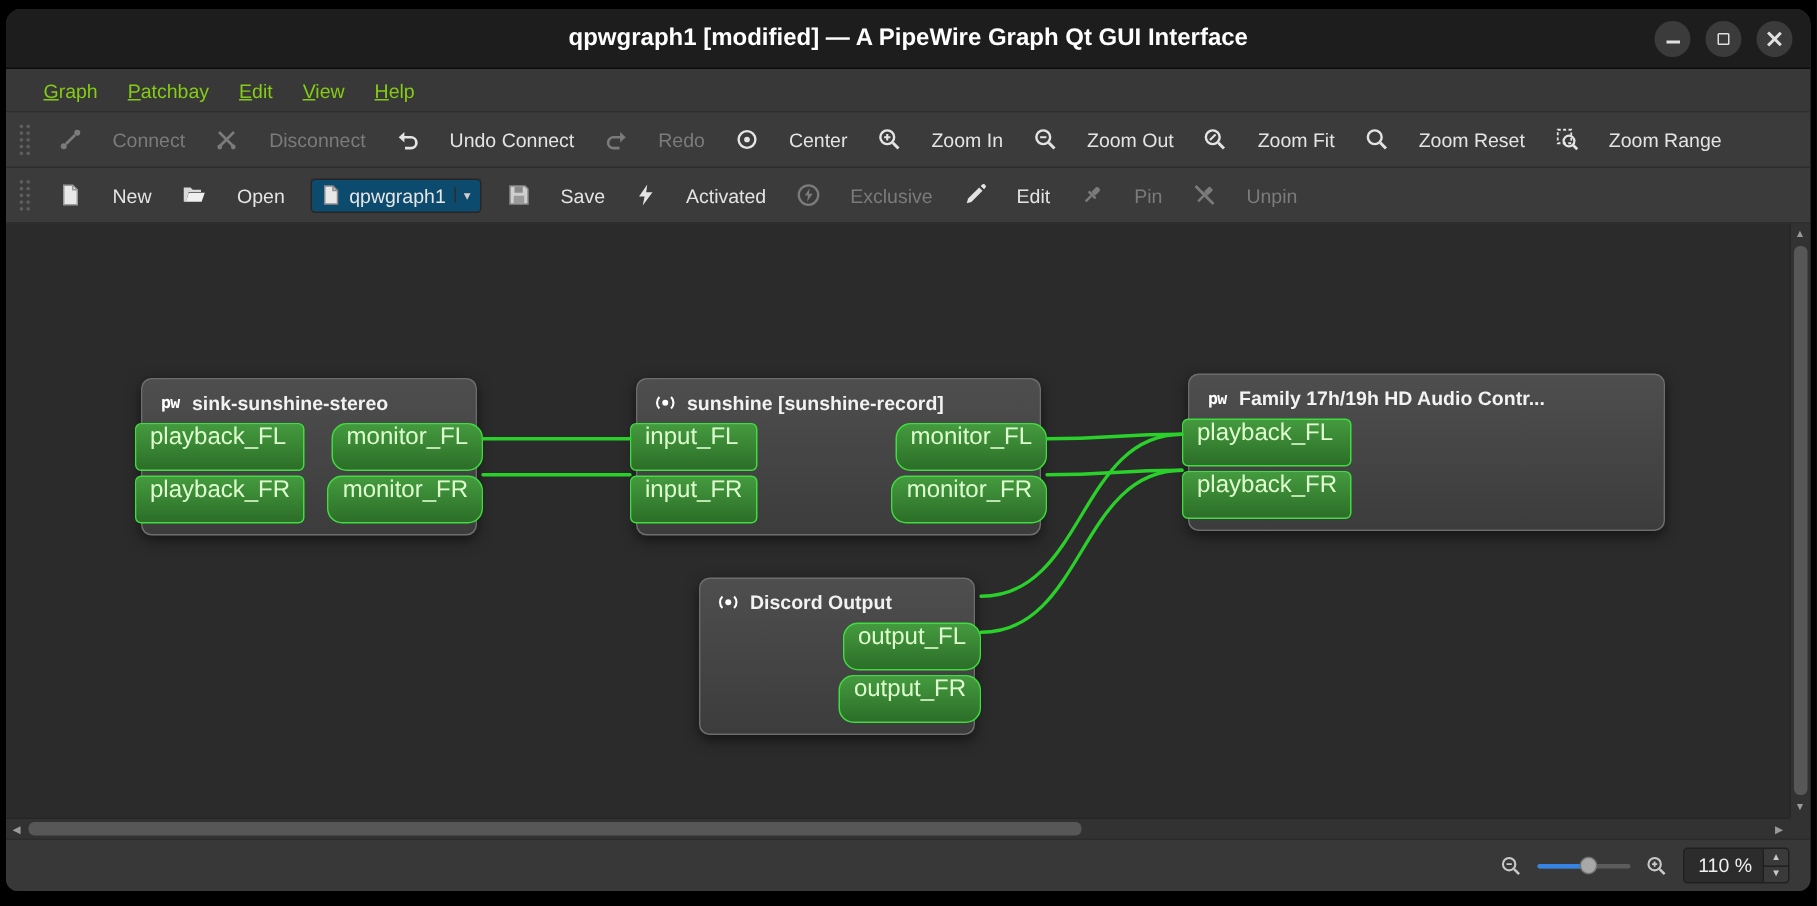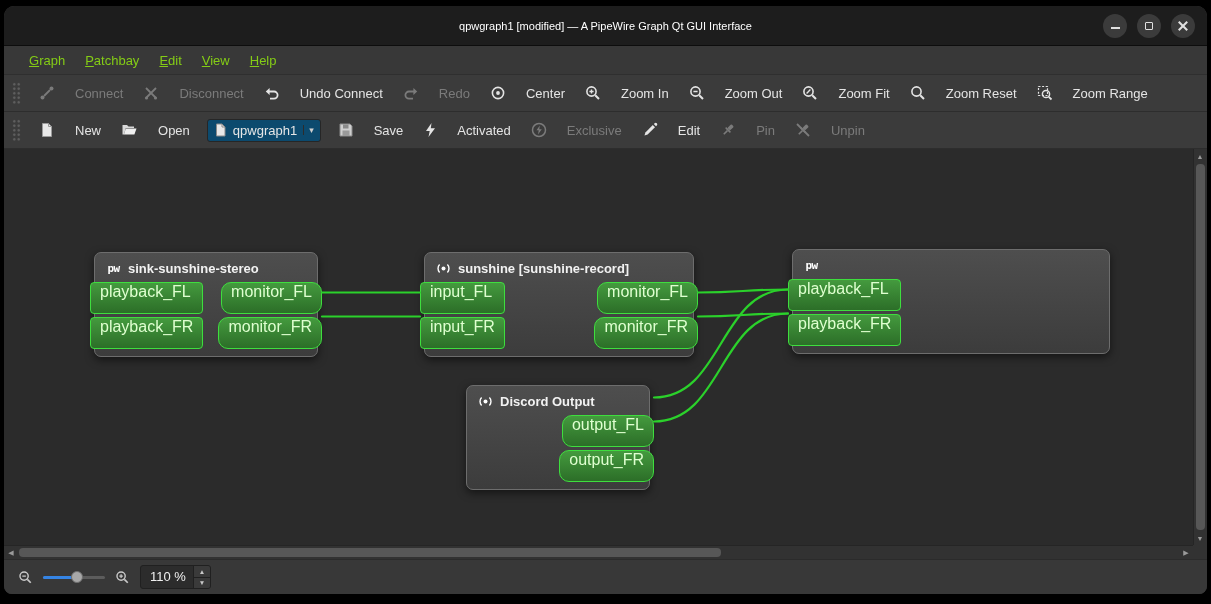--- a/index.html
+++ b/index.html
@@ -8,21 +8,21 @@
 
   .window { position:absolute; left:4px; right:4px; top:6px; bottom:10px;
             display:flex; flex-direction:column; background:#3a3a3a;
             border-radius:10px 10px 8px 8px; overflow:hidden;
             color:#e6e6e6; font-size:13px; }
 
   
   .titlebar { height:40px; flex:0 0 40px; background:#1d1d1d;
               display:flex; align-items:center; justify-content:center;
               position:relative; border-bottom:1px solid #0d0d0d; }
-  .title-text { font-weight:normal; color:#ffffff; font-size:11px; }
+  .title-text { font-weight:bold; color:#ffffff; font-size:16px; }
   .win-controls { position:absolute; right:12px; top:0; bottom:0;
                   display:flex; align-items:center; gap:10px; }
   .win-btn { width:24px; height:24px; border-radius:50%; background:#3b3b3b;
              display:flex; align-items:center; justify-content:center; }
   .glyph-min { width:9px; height:2px; background:#e0e0e0; margin-top:5px; }
   .glyph-max { width:8px; height:8px; border:1.5px solid #e0e0e0; border-radius:1px; }
   .glyph-close { position:relative; width:10px; height:10px; }
   .glyph-close::before, .glyph-close::after { content:""; position:absolute; left:4px; top:-1px;
              width:1.8px; height:12px; background:#e0e0e0; }
   .glyph-close::before { transform:rotate(45deg); }
@@ -87,21 +87,21 @@
                background:#323232; }
   .vthumb { position:absolute; left:2px; right:2px; top:15px;
             height:calc(100% - 30px); background:#575757; border-radius:4px; }
   .hthumb { position:absolute; top:2px; bottom:2px; left:15px; width:59%;
             background:#575757; border-radius:4px; }
   .sb-arrow { position:absolute; width:14px; height:14px; display:flex;
               align-items:center; justify-content:center; font-size:7px; color:#9a9a9a; }
 
   
   .statusbar { height:35px; flex:0 0 35px; background:#383838; display:flex;
-               align-items:center; gap:10px;
+               align-items:center; justify-content:flex-end; gap:10px;
                padding:0 14px; border-top:1px solid #2b2b2b; }
   .slider { width:62px; height:16px; position:relative; }
   .slider-track { position:absolute; left:0; right:0; top:7px; height:3px;
                   background:#5c5c5c; border-radius:2px; }
   .slider-fill { position:absolute; left:0; width:55%; top:7px; height:3px;
                  background:#3584e4; border-radius:2px; }
   .slider-handle { position:absolute; left:55%; top:2px; width:12px; height:12px;
                    margin-left:-6px; border-radius:50%; background:#a8a8a8;
                    border:1px solid #6f6f6f; }
   .spin { display:flex; align-items:stretch; background:#2c2c2c;
@@ -356,20 +356,21 @@
           <div class="pcol right">
             <span class="port">monitor_FL</span>
             <span class="port">monitor_FR</span>
           </div>
         </div>
       </div>
 
       <div class="node" style="left:788px; top:100px; width:318px;">
         <div class="node-header">
           <span class="nicon icon-pw"></span>
+          <span>Family 17h/19h HD Audio Contr...</span>
         </div>
         <div class="ports">
           <div class="pcol left">
             <span class="port">playback_FL</span>
             <span class="port">playback_FR</span>
           </div>
         </div>
       </div>
 
       <div class="node" style="left:462px; top:212px; width:184px;margin-top:24px;">

